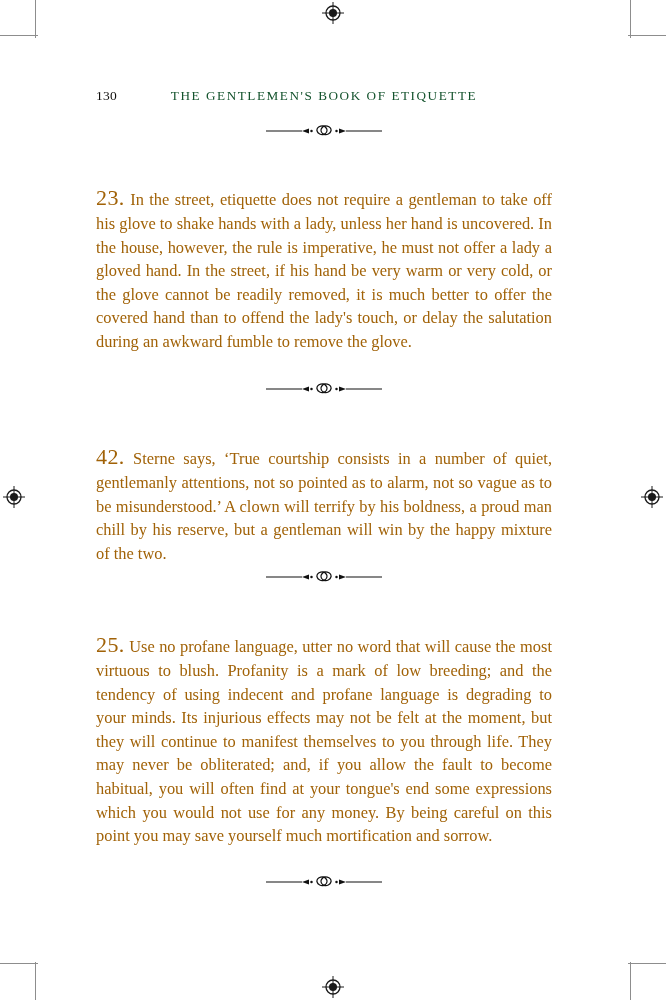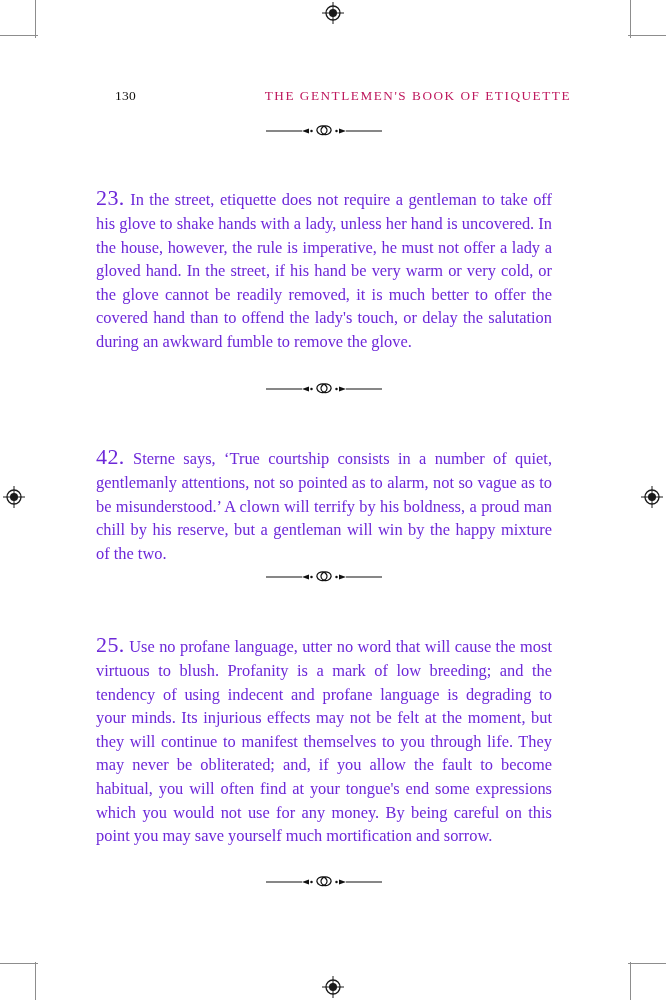--- a/index.html
+++ b/index.html
@@ -54,42 +54,41 @@
     top: 0;
     width: 456px;
   }
 
   .running-head {
     position: absolute;
     left: 0;
     top: 88px;
     width: 456px;
     height: 20px;
-    margin-left: 19px;
   }
 
   .folio {
     position: absolute;
     left: 0;
     top: 0;
     font-size: 13.5px;
     letter-spacing: 0.2px;
     color: #100f0d;
   }
 
   .head-title {
     position: absolute;
     left: 0;
     top: 0;
     width: 456px;
-    text-align: right;
+    text-align: center;
     font-size: 13.2px;
     letter-spacing: 1.55px;
     text-transform: uppercase;
-    color: #be185d;
+    color: #14532d;
     font-variant: small-caps;
   }
 
   
   .divider {
     position: absolute;
     left: 0;
     width: 456px;
     height: 14px;
     display: flex;
@@ -105,21 +104,21 @@
 
   
   .para {
     position: absolute;
     left: 0;
     width: 456px;
     text-align: justify;
     text-justify: inter-word;
     font-size: 16.4px;
     line-height: 23.6px;
-    color: #6d28d9;
+    color: #a16207;
     hyphens: none;
   }
   .para-23 { top: 170px; }
   .para-24 { top: 429px; }
   .para-25 { top: 617px; }
 
   .item-num {
     font-size: 22px;
     letter-spacing: 0.4px;
   }

